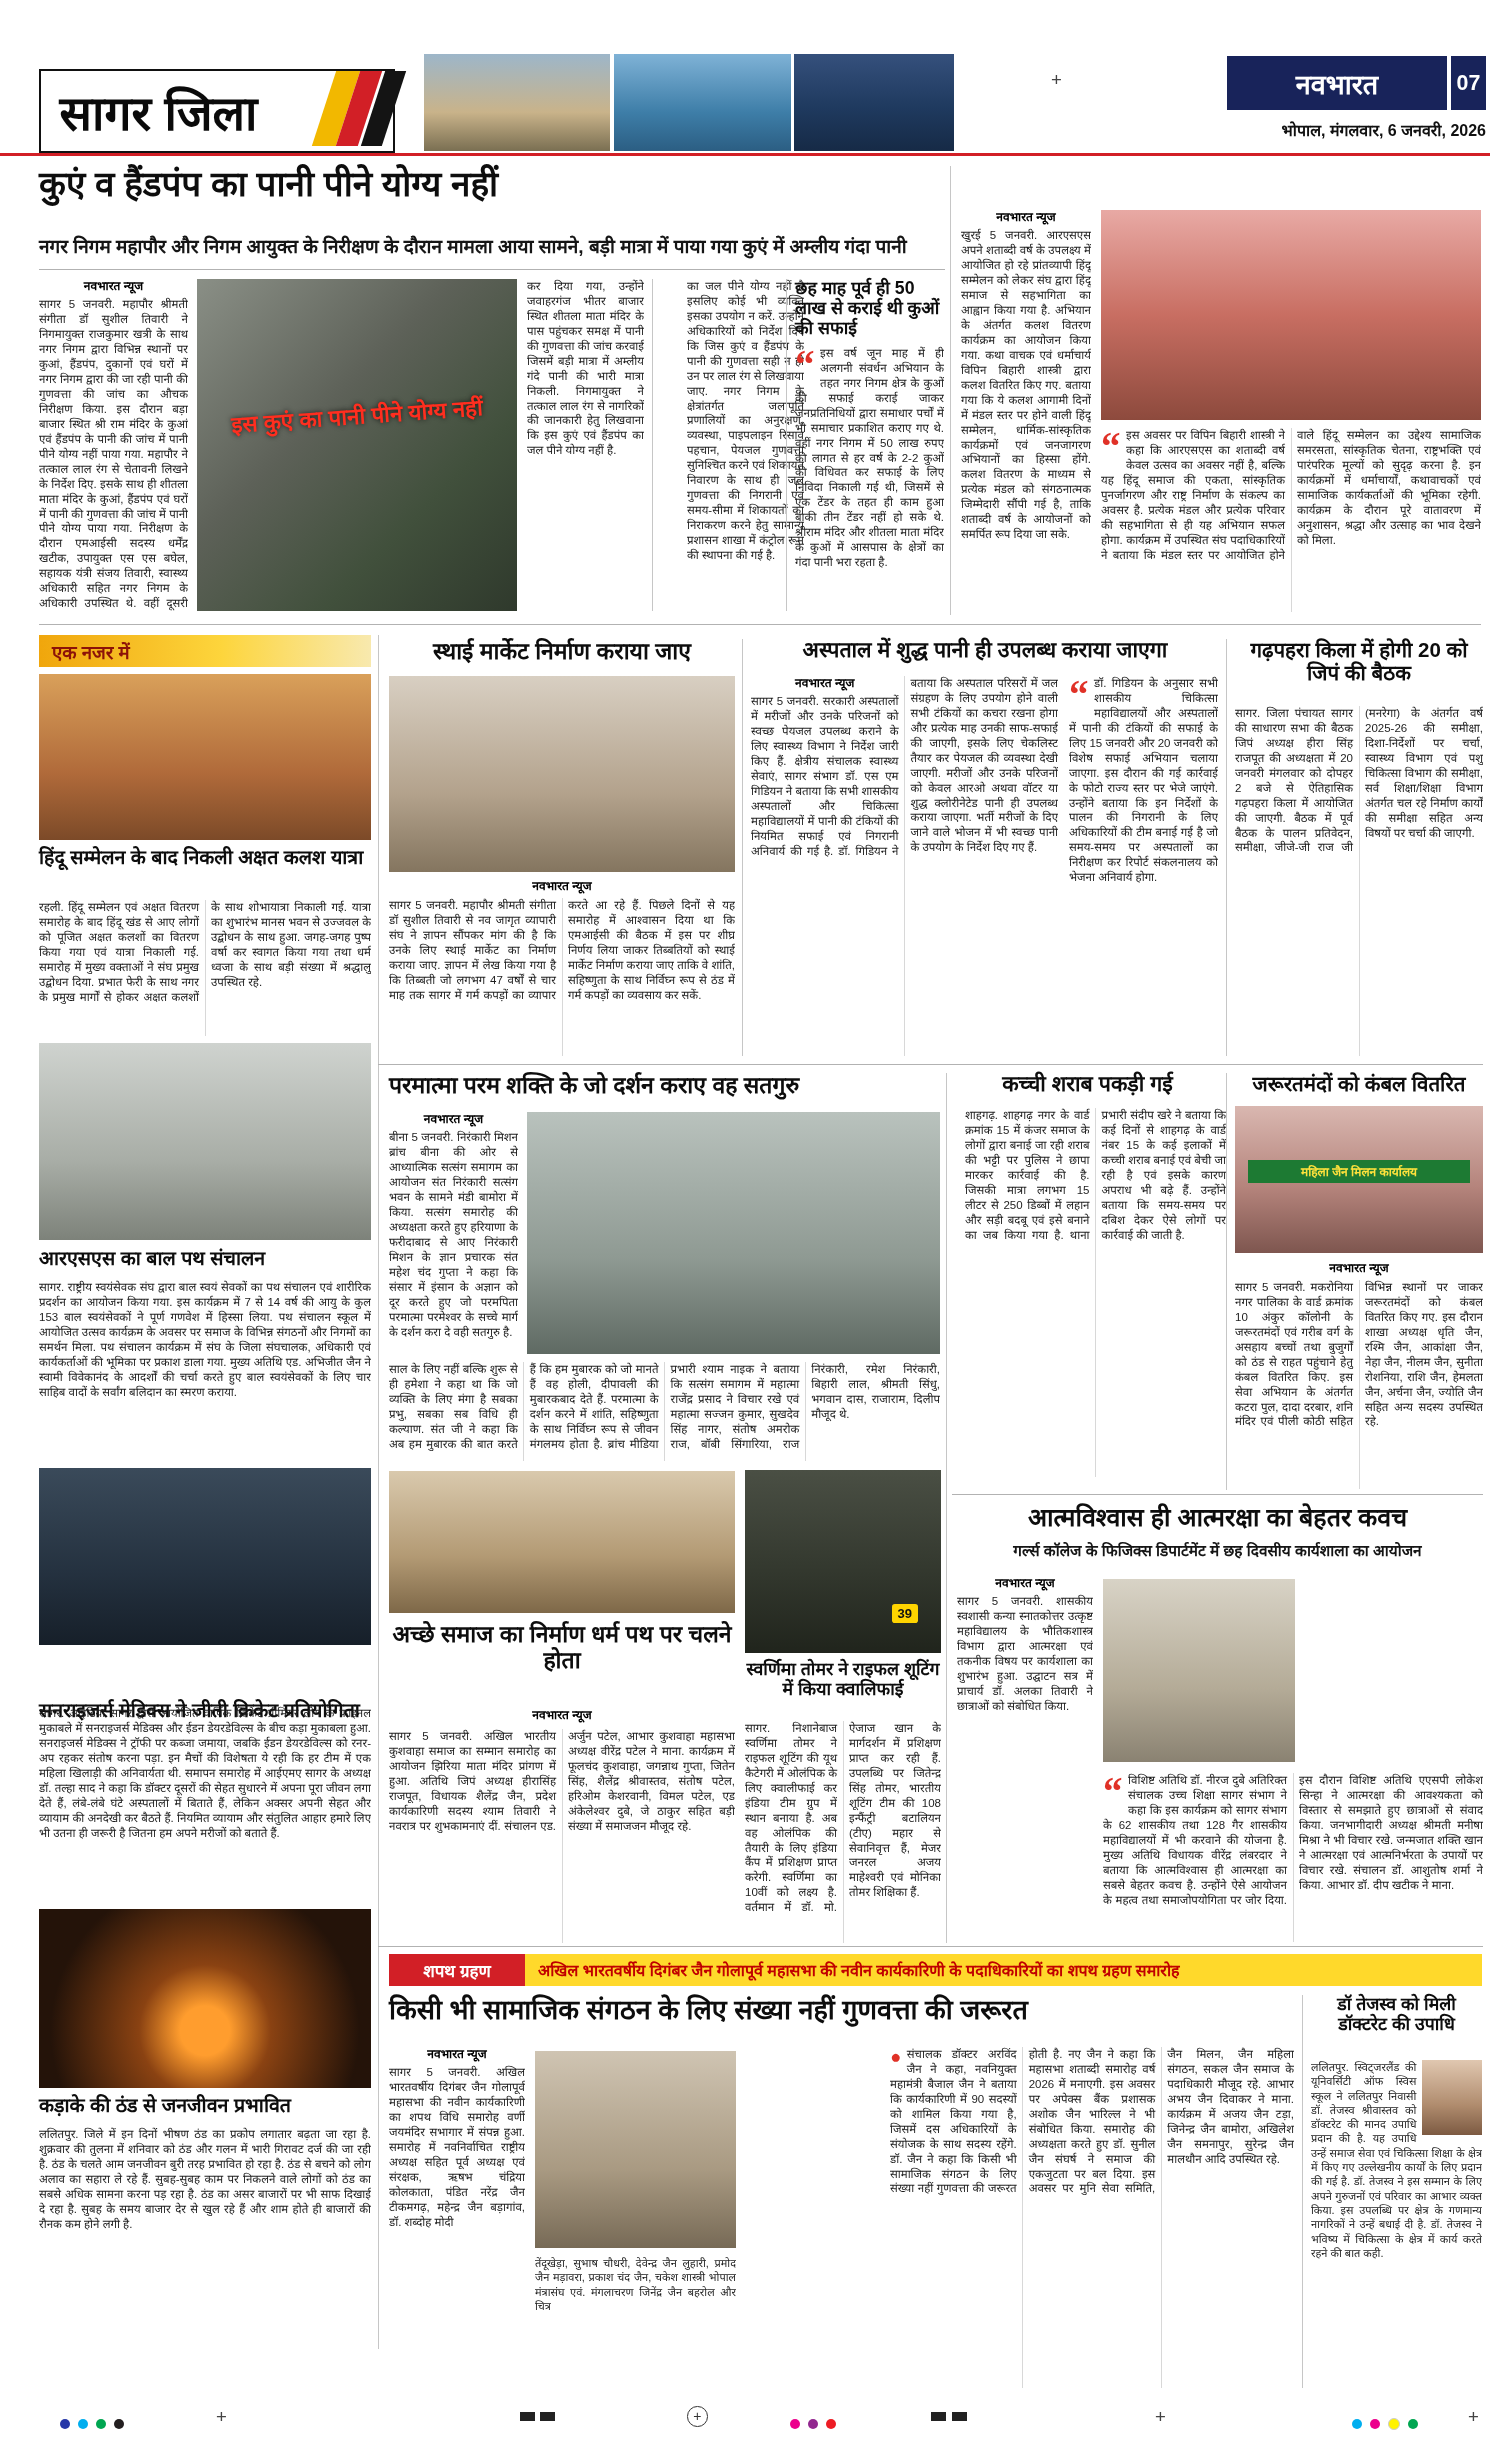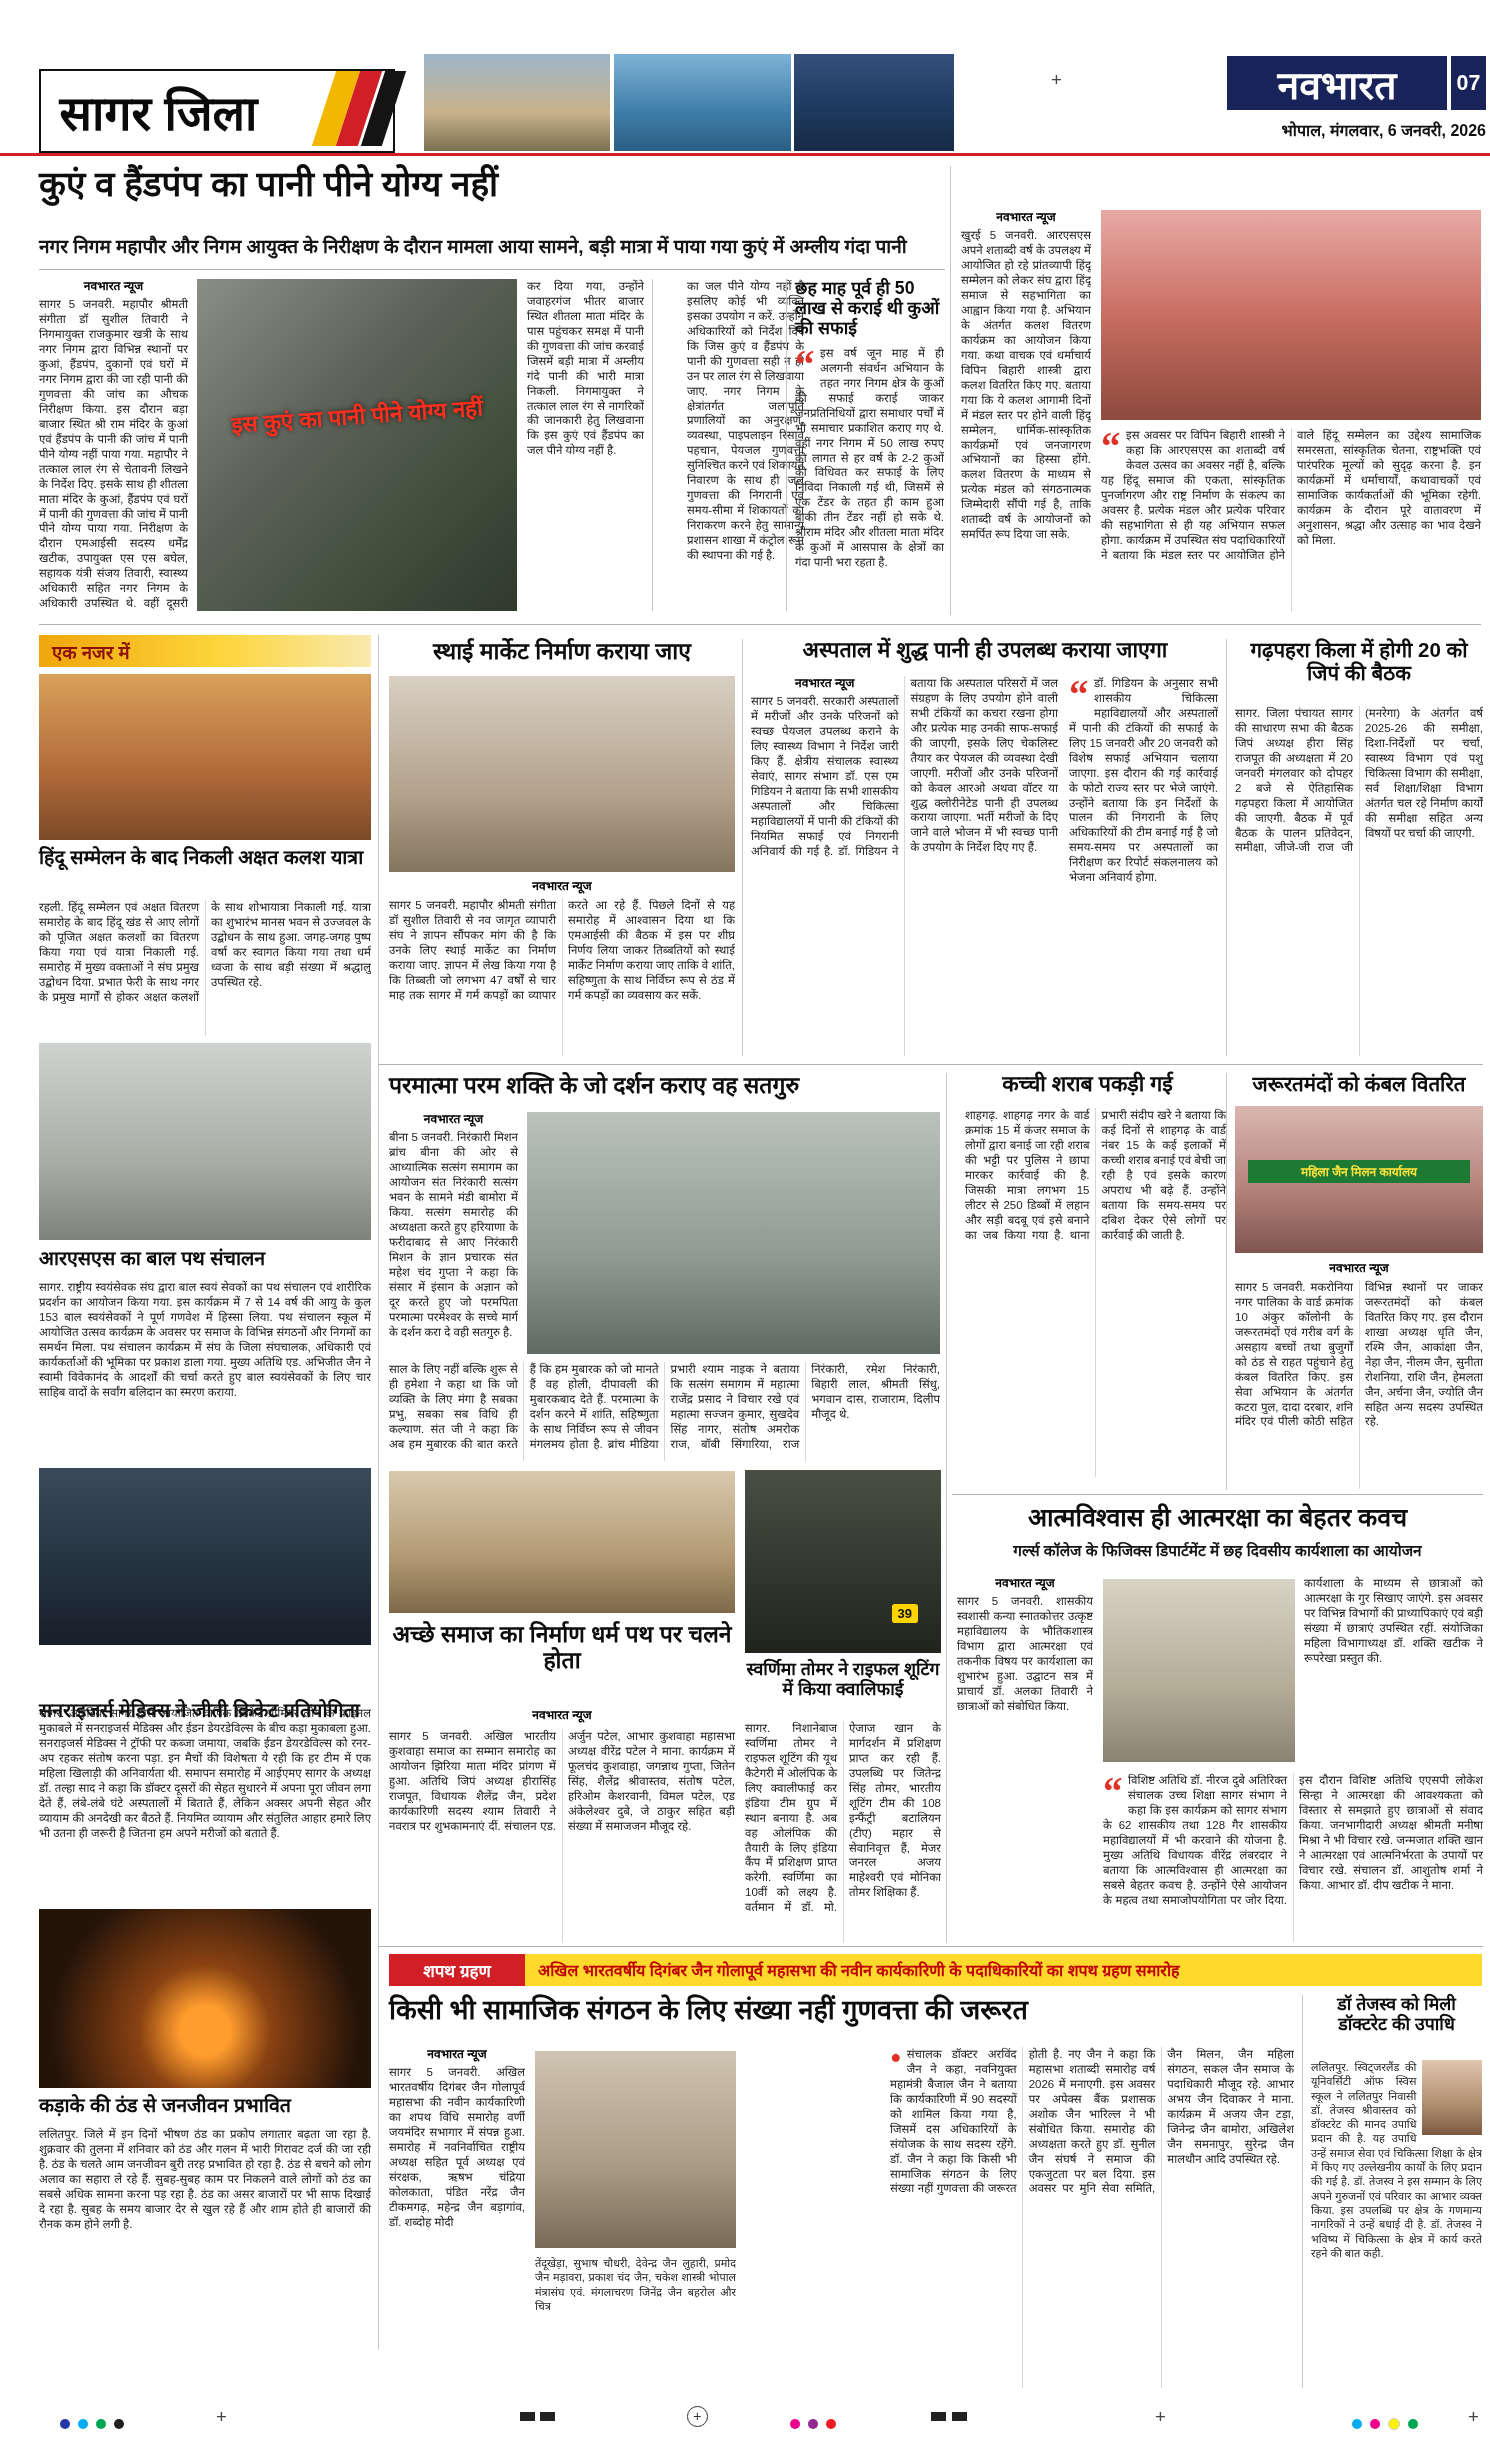--- a/index.html
+++ b/index.html
@@ -51,21 +51,21 @@
     <span class="abs" style="right:0;top:0;width:20.5px;height:75px;background:#141414;transform:skewX(-18deg);"></span>
   </div>
 
   <div class="ph g-statue" style="left:424px;top:54px;width:186px;height:97px;"></div>
   <div class="ph g-lake1" style="left:614px;top:54px;width:177px;height:97px;"></div>
   <div class="ph g-lake2" style="left:794px;top:54px;width:160px;height:97px;"></div>
 
   <span class="regplus" style="left:1051px;top:69px;">+</span>
 
   <div class="abs" style="left:1227px;top:56px;width:220px;height:54px;background:#18235a;color:#fff;display:flex;align-items:center;justify-content:center;">
-    <span style="font-size:39px;font-weight:800;">नवभारत</span>
+    <span style="font-size:27px;font-weight:800;">नवभारत</span>
   </div>
   <div class="abs" style="left:1451px;top:56px;width:35px;height:54px;background:#18235a;color:#fff;display:flex;align-items:center;justify-content:center;">
     <span style="font-size:21.4px;font-weight:700;">07</span>
   </div>
   <div class="abs" style="left:1099px;top:119px;width:387px;text-align:right;">
     <span style="font-size:16px;font-weight:700;color:#111;">भोपाल, मंगलवार, 6 जनवरी, 2026</span>
   </div>
 
   <div class="abs" style="left:0;top:153px;width:1490px;height:2.8px;background:#d21f26;"></div>
 
@@ -262,23 +262,20 @@
     <span>आत्मविश्वास ही आत्मरक्षा का बेहतर कवच</span>
   </div>
   <div class="abs" style="left:952px;top:1540px;width:531px;font-size:15.4px;font-weight:700;text-align:center;color:#151515;">
     <span>गर्ल्स कॉलेज के फिजिक्स डिपार्टमेंट में छह दिवसीय कार्यशाला का आयोजन</span>
   </div>
   <div class="abs bd" style="left:957px;top:1576px;width:136px;height:367px;">
     <div class="byl"><span>नवभारत न्यूज</span></div>
     <span>सागर 5 जनवरी. शासकीय स्वशासी कन्या स्नातकोत्तर उत्कृष्ट महाविद्यालय के भौतिकशास्त्र विभाग द्वारा आत्मरक्षा एवं तकनीक विषय पर कार्यशाला का शुभारंभ हुआ. उद्घाटन सत्र में प्राचार्य डॉ. अलका तिवारी ने छात्राओं को संबोधित किया.</span>
   </div>
   <div class="ph g-workshop" style="left:1103px;top:1579px;width:192px;height:183px;"></div>
-  <div class="abs bd" style="left:1304px;top:1576px;width:179px;height:186px;">
-    <span>कार्यशाला के माध्यम से छात्राओं को आत्मरक्षा के गुर सिखाए जाएंगे. इस अवसर पर विभिन्न विभागों की प्राध्यापिकाएं एवं बड़ी संख्या में छात्राएं उपस्थित रहीं. संयोजिका महिला विभागाध्यक्ष डॉ. शक्ति खटीक ने रूपरेखा प्रस्तुत की.</span>
-  </div>
   <div class="abs bd c2" style="left:1103px;top:1773px;width:380px;height:169px;">
     <span class="qmark">“</span>
     <span>विशिष्ट अतिथि डॉ. नीरज दुबे अतिरिक्त संचालक उच्च शिक्षा सागर संभाग ने कहा कि इस कार्यक्रम को सागर संभाग के 62 शासकीय तथा 128 गैर शासकीय महाविद्यालयों में भी करवाने की योजना है. मुख्य अतिथि विधायक वीरेंद्र लंबरदार ने बताया कि आत्मविश्वास ही आत्मरक्षा का सबसे बेहतर कवच है. उन्होंने ऐसे आयोजन के महत्व तथा समाजोपयोगिता पर जोर दिया. इस दौरान विशिष्ट अतिथि एएसपी लोकेश सिन्हा ने आत्मरक्षा की आवश्यकता को विस्तार से समझाते हुए छात्राओं से संवाद किया. जनभागीदारी अध्यक्ष श्रीमती मनीषा मिश्रा ने भी विचार रखे. जन्मजात शक्ति खान ने आत्मरक्षा एवं आत्मनिर्भरता के उपायों पर विचार रखे. संचालन डॉ. आशुतोष शर्मा ने किया. आभार डॉ. दीप खटीक ने माना.</span>
   </div>
 
   <div class="hr" style="left:378px;top:1946px;width:1105px;"></div>
 
   <div class="abs" style="left:389px;top:1954px;width:1093px;height:32px;display:flex;">
     <span style="background:#d21f26;color:#fff;font-weight:800;font-size:17px;display:flex;align-items:center;justify-content:center;width:136px;flex:0 0 auto;">
       <span>शपथ ग्रहण</span>

